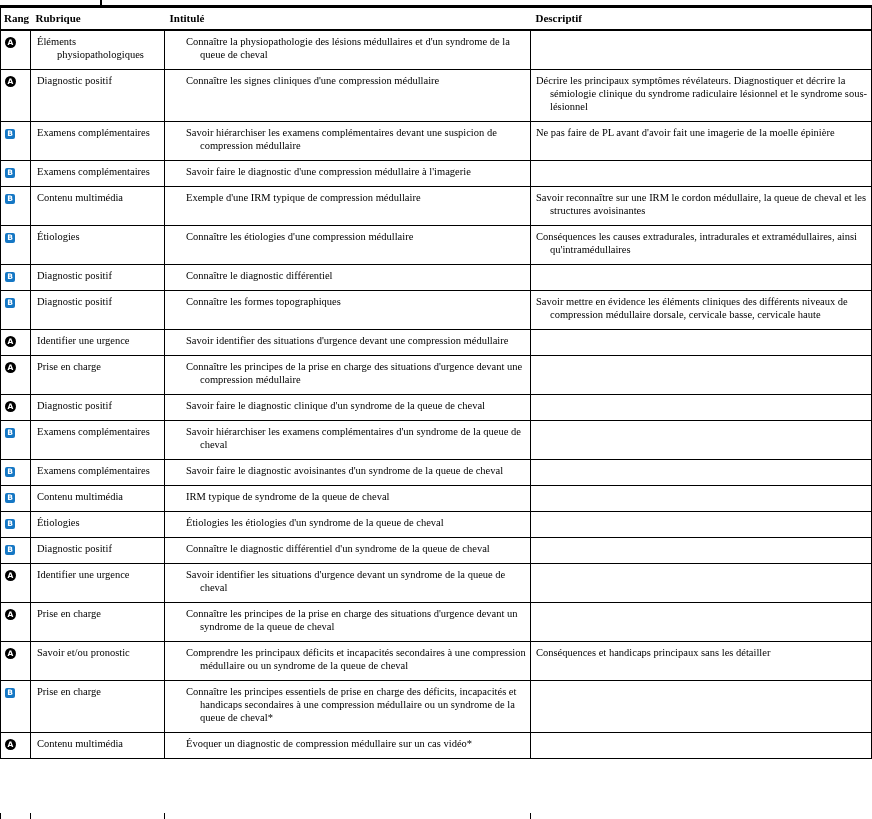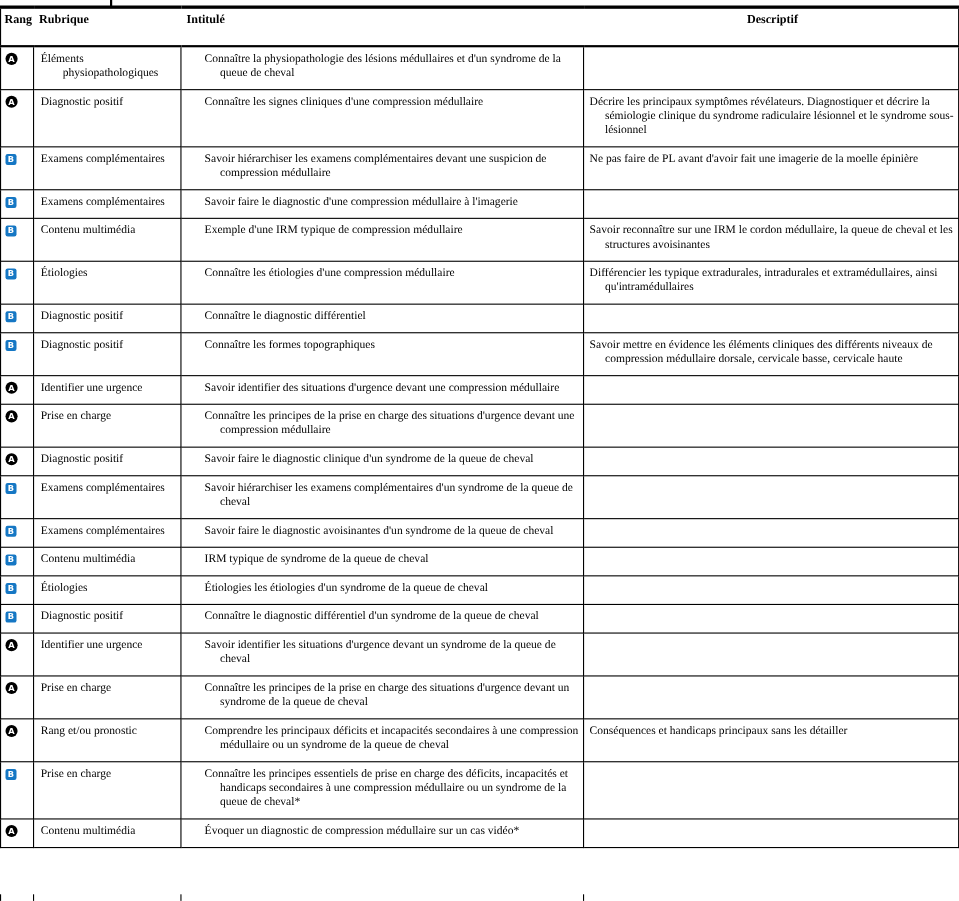--- a/index.html
+++ b/index.html
@@ -24,29 +24,29 @@
     border-top:3px solid #000;
     border-bottom:1.5px solid #000;
     font-size:10.5px;
     line-height:13px;
   }
   thead th{
     font-size:11px;
     font-weight:bold;
     text-align:left;
     vertical-align:top;
-    padding:4px 2px 16px 2px;
+    padding:4px 2px 4px 2px;
     border-bottom:2px solid #000;
     white-space:nowrap;
     margin-left:12px;
   }
   th.h-rang{padding-left:3px;}
   th.h-rubrique{padding-left:5px;}
   th.h-intitule{padding-left:5px;font-family:Liberation Serif, serif;}
-  th.h-descriptif{padding-left:5px;text-align:center;}
+  th.h-descriptif{padding-left:5px;}
   tbody td{
     border:1px solid #000;
     vertical-align:top;
     padding:4px 4px 8px 5px;
   }
   td.c-rang{padding:4px 0 0 4px;}
   td.c-rubrique{padding-left:26px;text-indent:-20px;}
   td.c-intitule{padding-left:35px;text-indent:-14px;}
   td.c-descriptif{padding-left:19px;text-indent:-14px;}
   .badge{
@@ -127,21 +127,21 @@
     <td class="c-rubrique">Contenu multimédia</td>
     <td class="c-intitule">Exemple d'une IRM typique de compression médullaire</td>
     <td class="c-descriptif">Savoir reconnaître sur une IRM le cordon médullaire, la queue de cheval et les structures avoisinantes</td>
   </tr>
         <tr>
     <td class="c-rang">
       <span class="badge badge-b" style="background: rgb(21, 119, 196);">B</span>
     </td>
     <td class="c-rubrique">Étiologies</td>
     <td class="c-intitule">Connaître les étiologies d'une compression médullaire</td>
-    <td class="c-descriptif">Différencier les typique extradurales, intradurales et extramédullaires, ainsi qu'intramédullaires</td>
+    <td class="c-descriptif">Conséquences les causes extradurales, intradurales et extramédullaires, ainsi qu'intramédullaires</td>
   </tr>
         <tr>
     <td class="c-rang">
       <span class="badge badge-b" style="background: rgb(21, 119, 196);">B</span>
     </td>
     <td class="c-rubrique">Diagnostic positif</td>
     <td class="c-intitule">Connaître le diagnostic différentiel</td>
     <td class="c-descriptif"></td>
   </tr>
         <tr>
@@ -229,21 +229,21 @@
       <span class="badge badge-a" style="background: rgb(0, 0, 0);">A</span>
     </td>
     <td class="c-rubrique">Prise en charge</td>
     <td class="c-intitule">Connaître les principes de la prise en charge des situations d'urgence devant un syndrome de la queue de cheval</td>
     <td class="c-descriptif"></td>
   </tr>
         <tr>
     <td class="c-rang">
       <span class="badge badge-a" style="background: rgb(0, 0, 0);">A</span>
     </td>
-    <td class="c-rubrique">Rang et/ou pronostic</td>
+    <td class="c-rubrique">Savoir et/ou pronostic</td>
     <td class="c-intitule">Comprendre les principaux déficits et incapacités secondaires à une compression médullaire ou un syndrome de la queue de cheval</td>
     <td class="c-descriptif">Conséquences et handicaps principaux sans les détailler</td>
   </tr>
         <tr>
     <td class="c-rang">
       <span class="badge badge-b" style="background: rgb(21, 119, 196);">B</span>
     </td>
     <td class="c-rubrique">Prise en charge</td>
     <td class="c-intitule">Connaître les principes essentiels de prise en charge des déficits, incapacités et handicaps secondaires à une compression médullaire ou un syndrome de la queue de cheval*</td>
     <td class="c-descriptif"></td>

